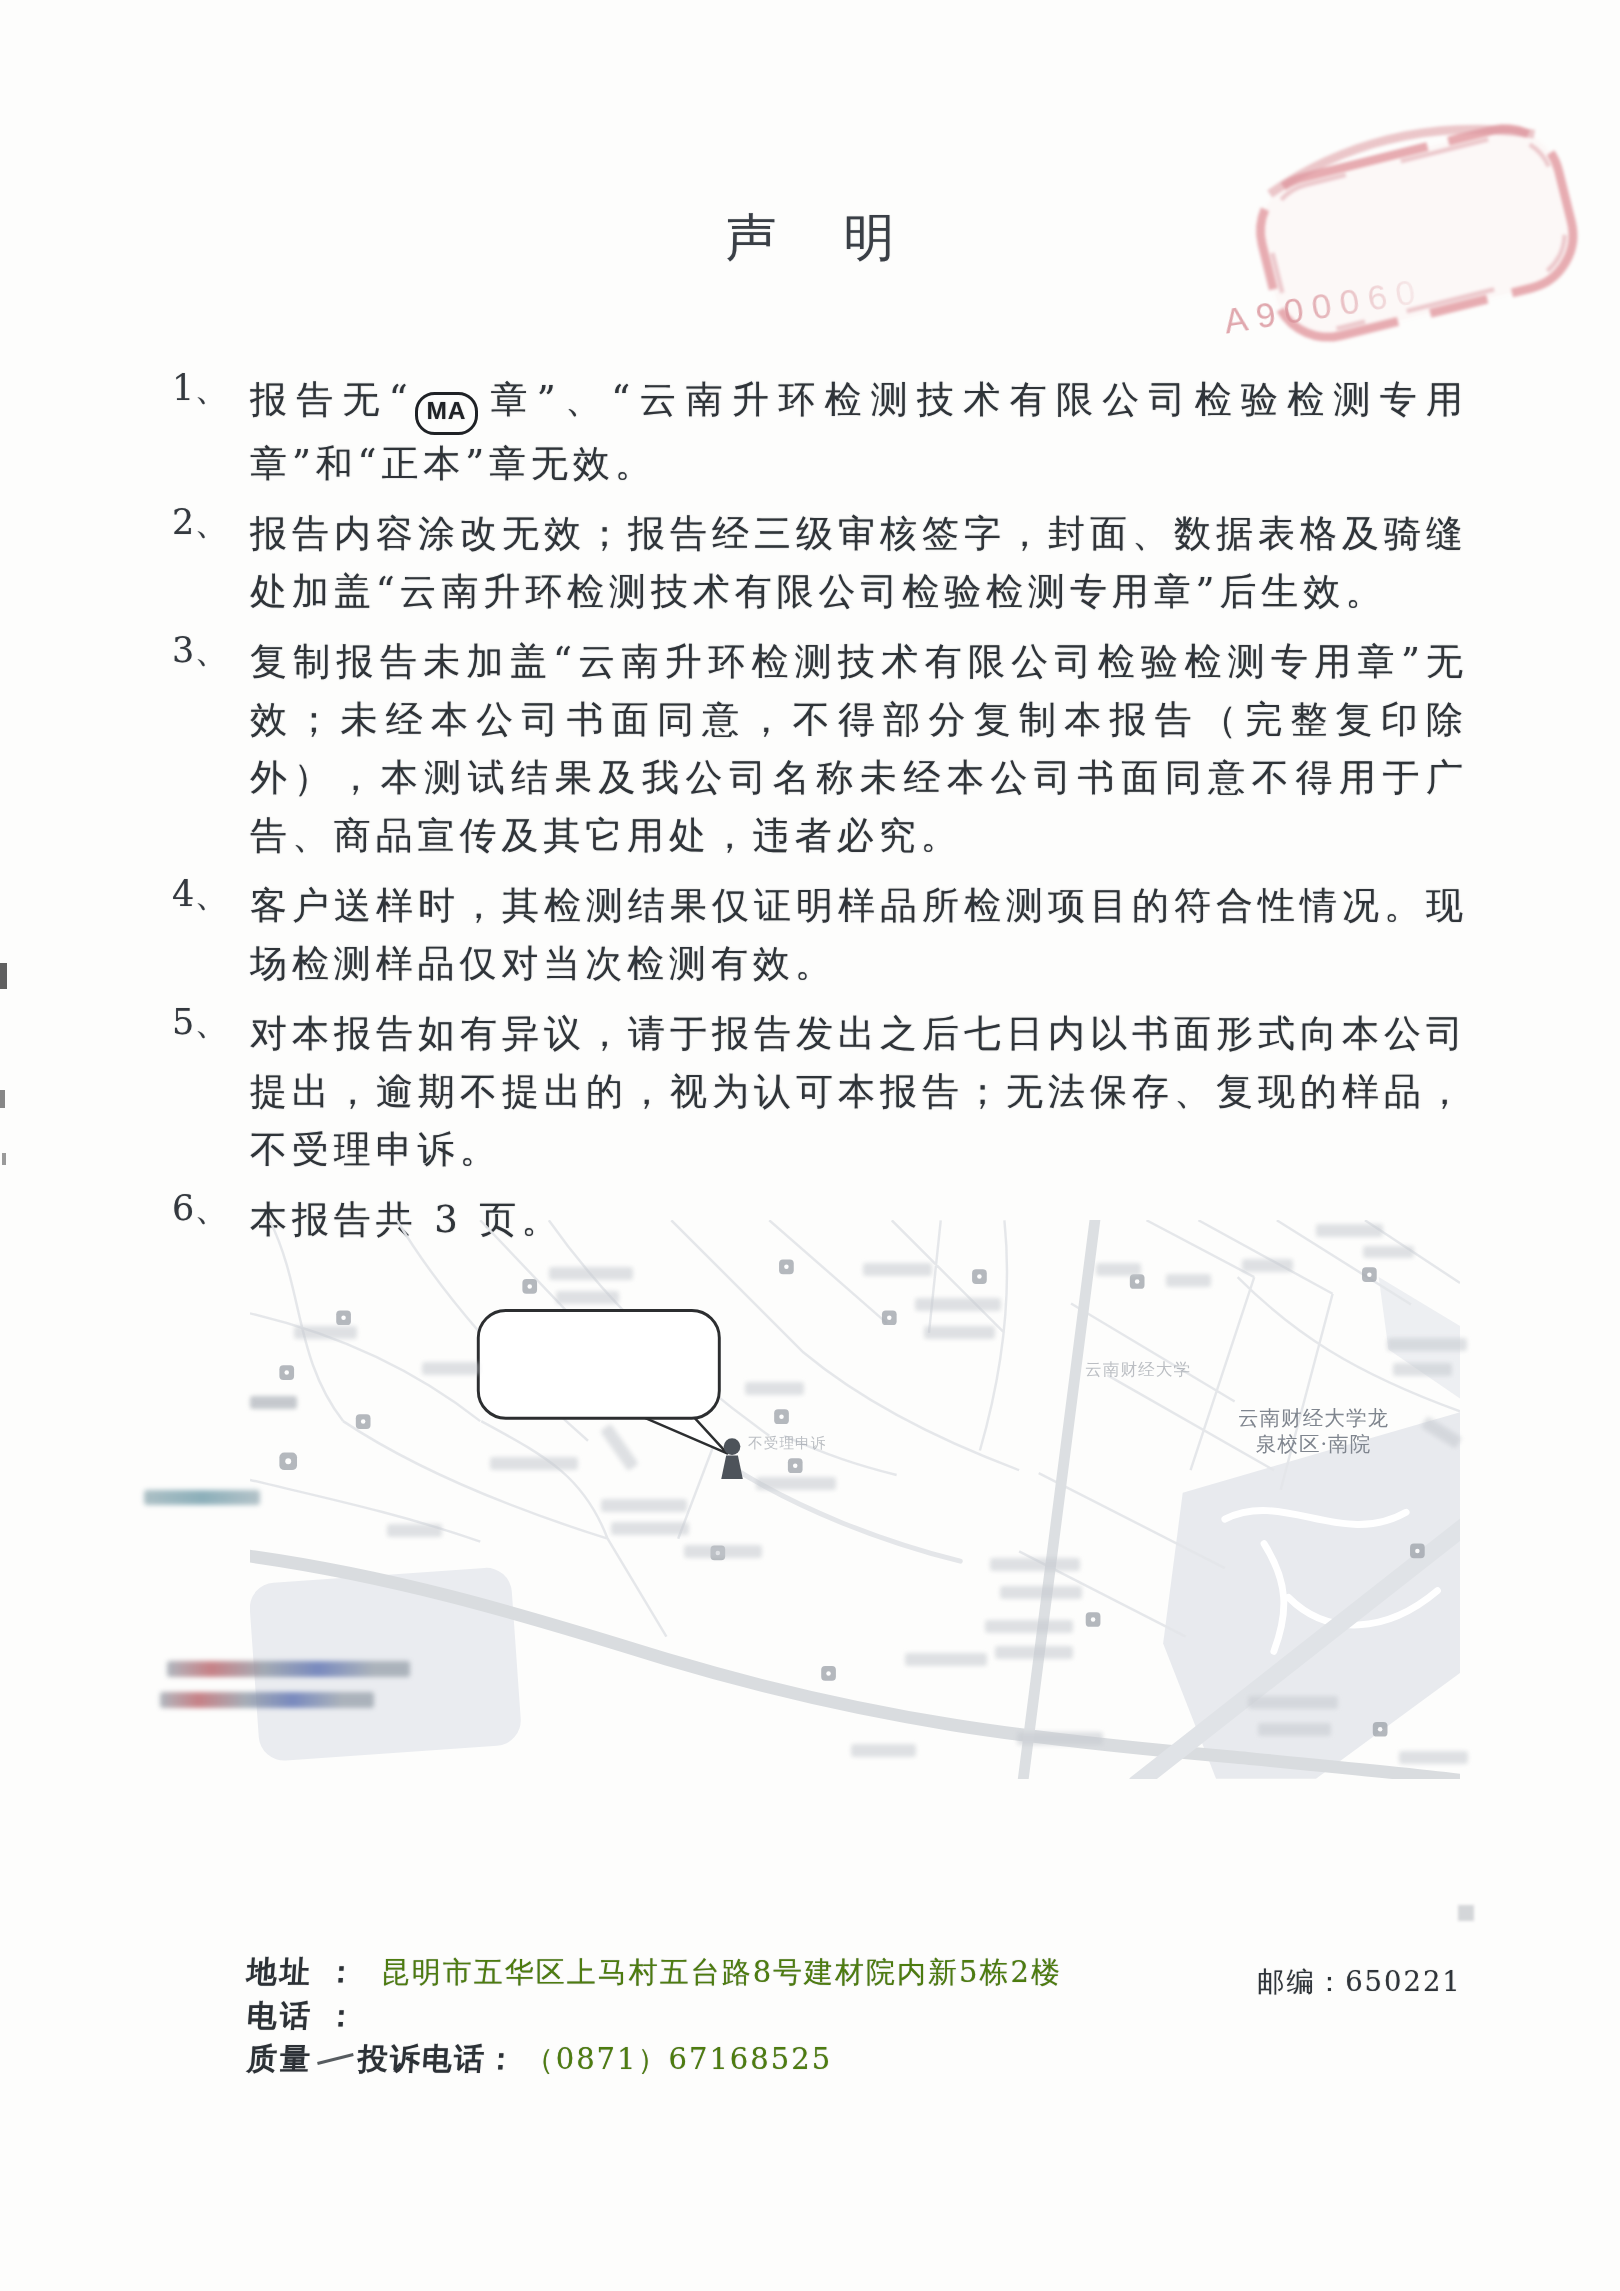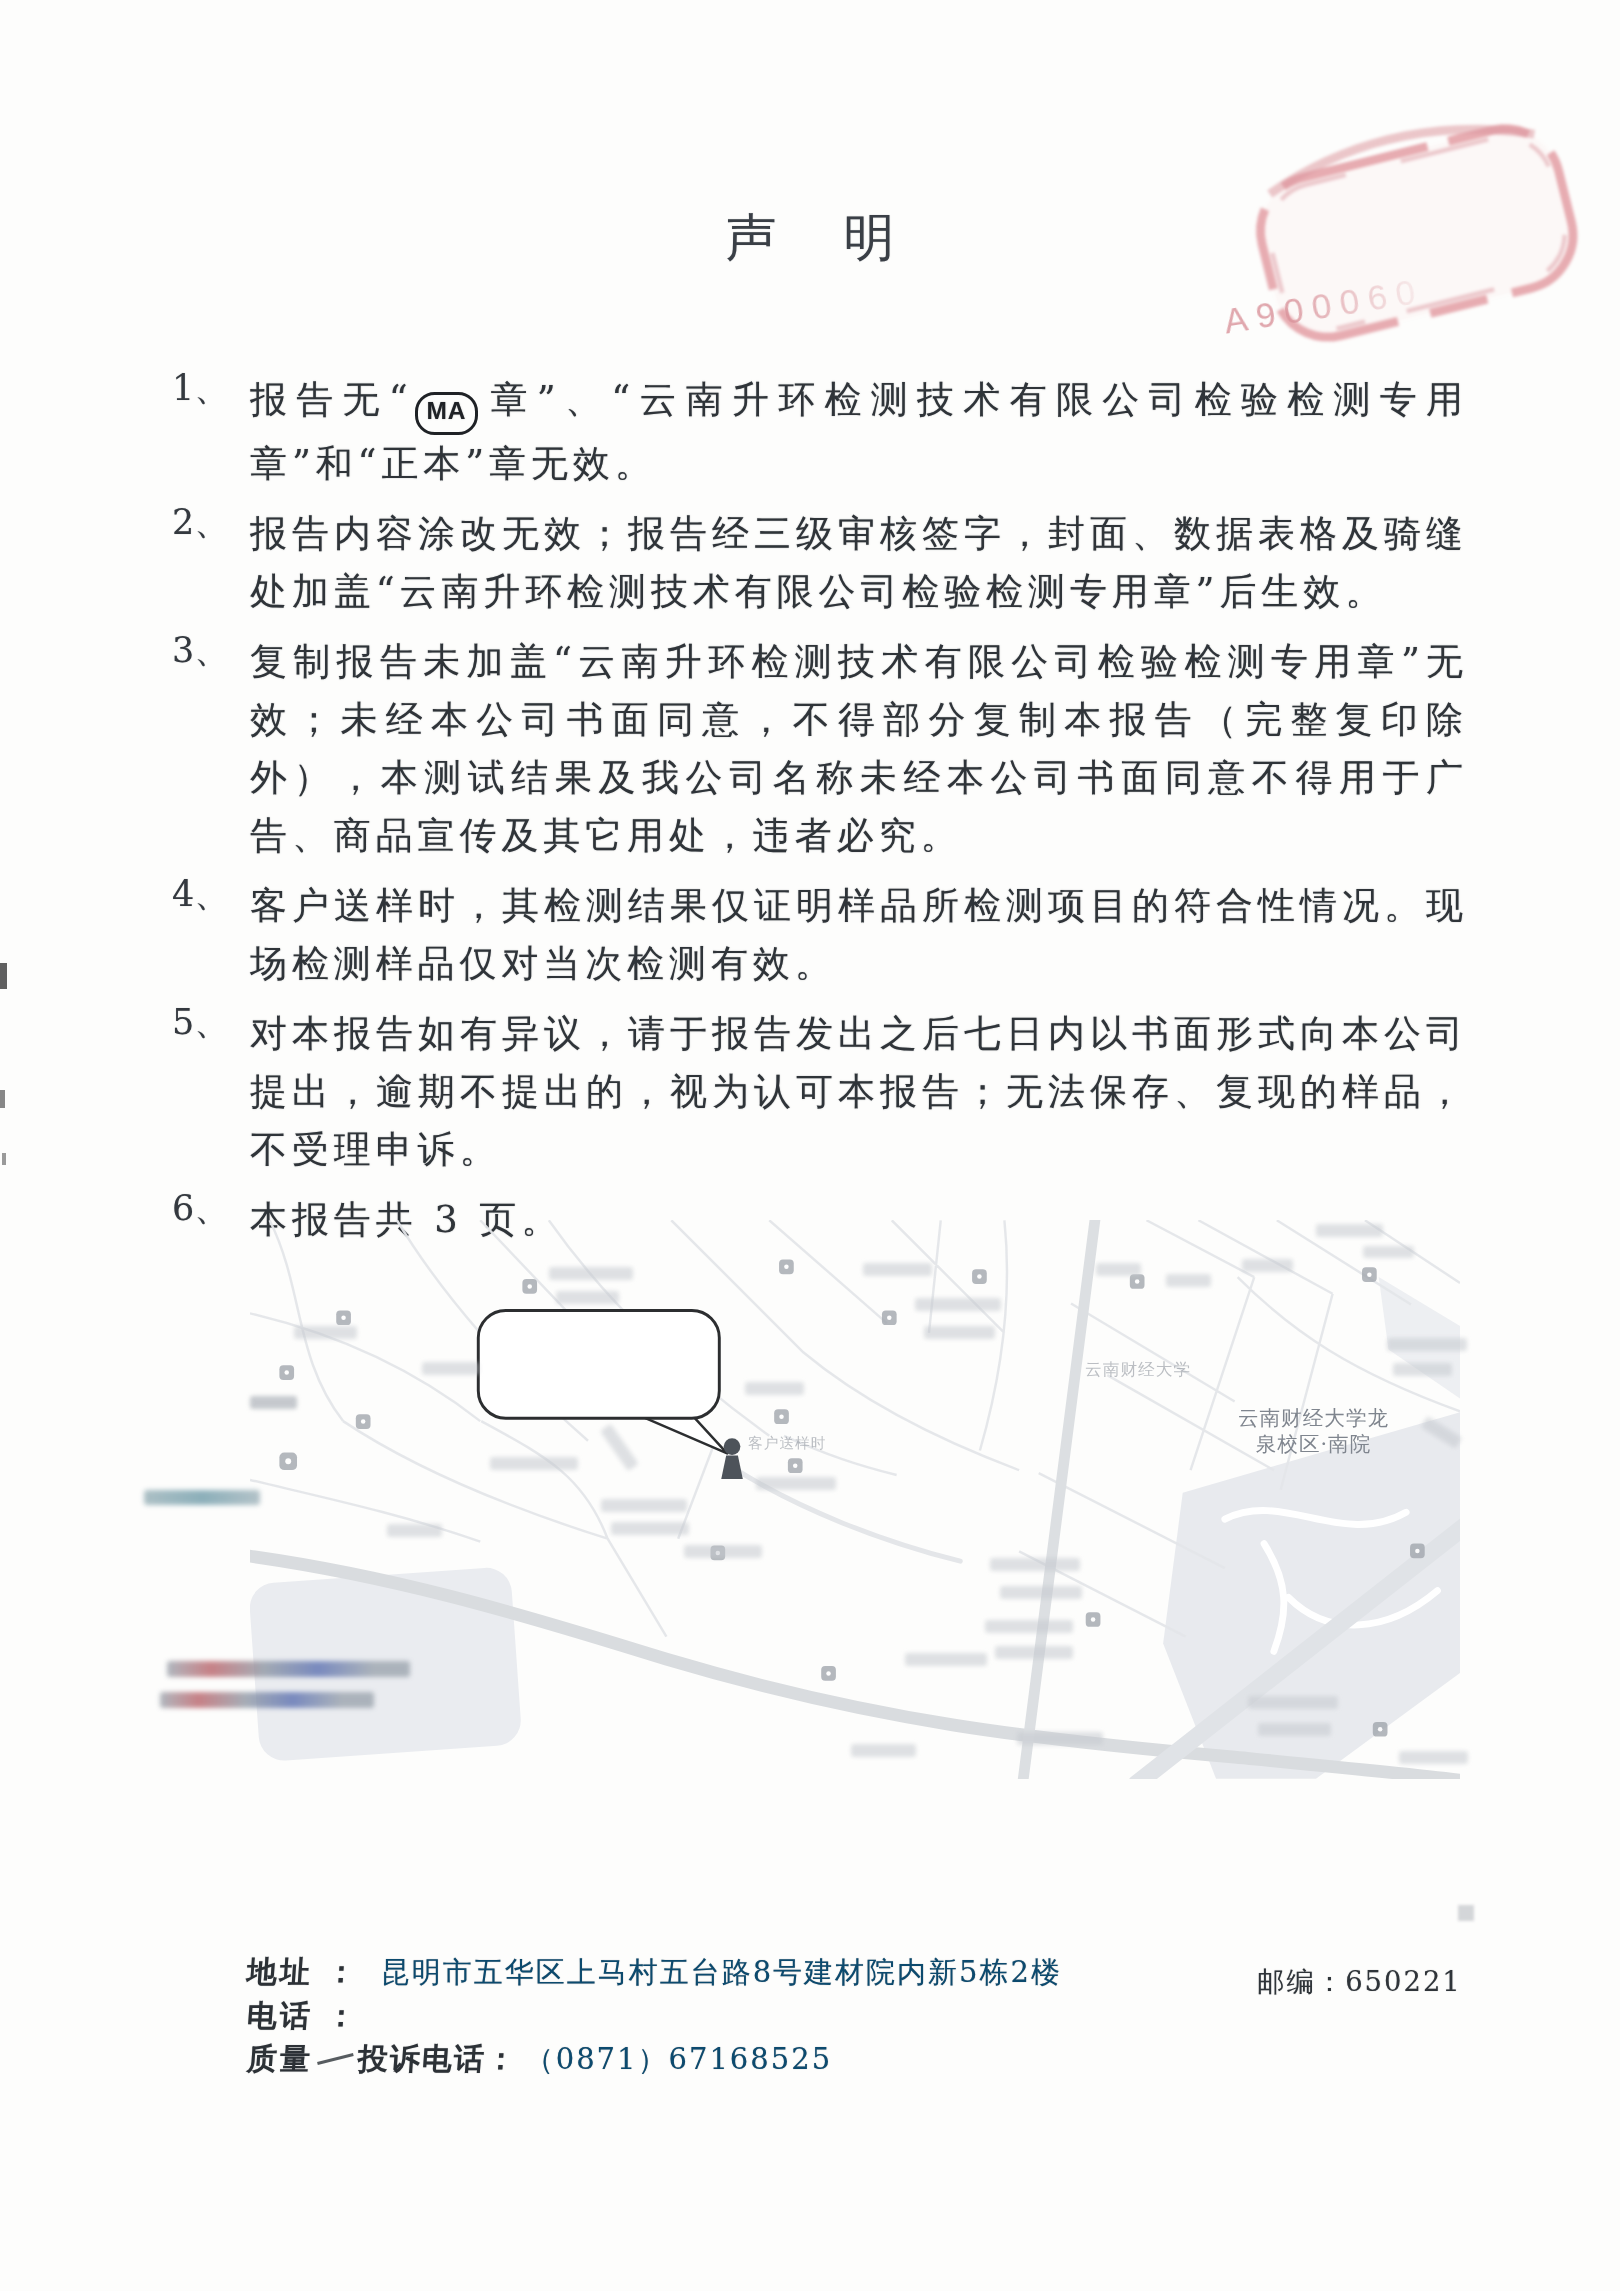--- a/index.html
+++ b/index.html
@@ -45,21 +45,21 @@
   .color-smudge{position:absolute;height:15.7px;border-radius:2.9px;filter:blur(2.5px);opacity:.78;
      background:linear-gradient(90deg,#9aa3ad,#b85f66 18%,#8e97a3 40%,#5a6fb0 62%,#9aa3ad 85%);}
   .teal-smudge{position:absolute;height:14.7px;border-radius:2.9px;filter:blur(2.4px);opacity:.7;
      background:linear-gradient(90deg,#8aa6ae,#5d8f9e 50%,#94aab3);}
   .artifact{position:absolute;background:#3a3a3a;filter:blur(0.6px);}
 
   
   .footer-row{position:absolute;left:247px;display:flex;align-items:baseline;white-space:nowrap;}
   .f-label{font-size:30px;color:#2c3136;letter-spacing:2.9px;transform:skewX(-4deg);
            font-weight:bold;text-shadow:0 0 1px rgba(44,49,54,.4);}
-  .f-value{font-size:29px;color:#0c4a6e;letter-spacing:2px;margin-left:21.6px;
+  .f-value{font-size:29px;color:#4d7c0f;letter-spacing:2px;margin-left:21.6px;
            text-shadow:0 0 1px rgba(47,52,57,.45);}
   .f-value.tight{margin-left:7px;}
   .postcode{position:absolute;left:1257px;top:1964px;font-size:27.4px;letter-spacing:2px;
             color:#2f3439;text-shadow:0 0 1px rgba(47,52,57,.45);}
   .ins-dash{display:inline-block;width:37px;height:2.9px;background:#3a3f44;opacity:.85;
             transform:rotate(-14deg) translateY(-8.8px);margin:0 2px 0 5.9px;}
 </style>
 </head>
 <body>
 
@@ -191,21 +191,21 @@
 
       <g fill="#4d535a">
         <circle cx="492" cy="231" r="8.5"></circle>
         <path d="M481,264 L486,240 L498,240 L503,264 Z"></path>
       </g>
     </svg>
 
 
     <div class="map-label" style="left:980px;top:186px;width:167px;font-size:20.6px;color:#7f858e;text-align:center;">云南财经大学龙泉校区·南院</div>
     <div class="map-label" style="left:835px;top:137px;opacity:.55;">云南财经大学</div>
-    <div class="map-label" style="left:498px;top:210px;font-size:14.7px;opacity:.55;">客户送样时</div>
+    <div class="map-label" style="left:498px;top:210px;font-size:14.7px;opacity:.55;">不受理申诉</div>
 
     <div class="smudge" style="left:299px;top:47px;width:84px;"></div>
     <div class="smudge" style="left:306px;top:71px;width:63px;"></div>
     <div class="smudge" style="left:613px;top:43px;width:69px;"></div>
     <div class="smudge" style="left:665px;top:78px;width:86px;"></div>
     <div class="smudge" style="left:674px;top:106px;width:71px;"></div>
     <div class="smudge" style="left:846px;top:43px;width:45px;"></div>
     <div class="smudge" style="left:916px;top:54px;width:45px;"></div>
     <div class="smudge" style="left:992px;top:39px;width:51px;"></div>
     <div class="smudge" style="left:1066px;top:3.9px;width:67px;"></div>

